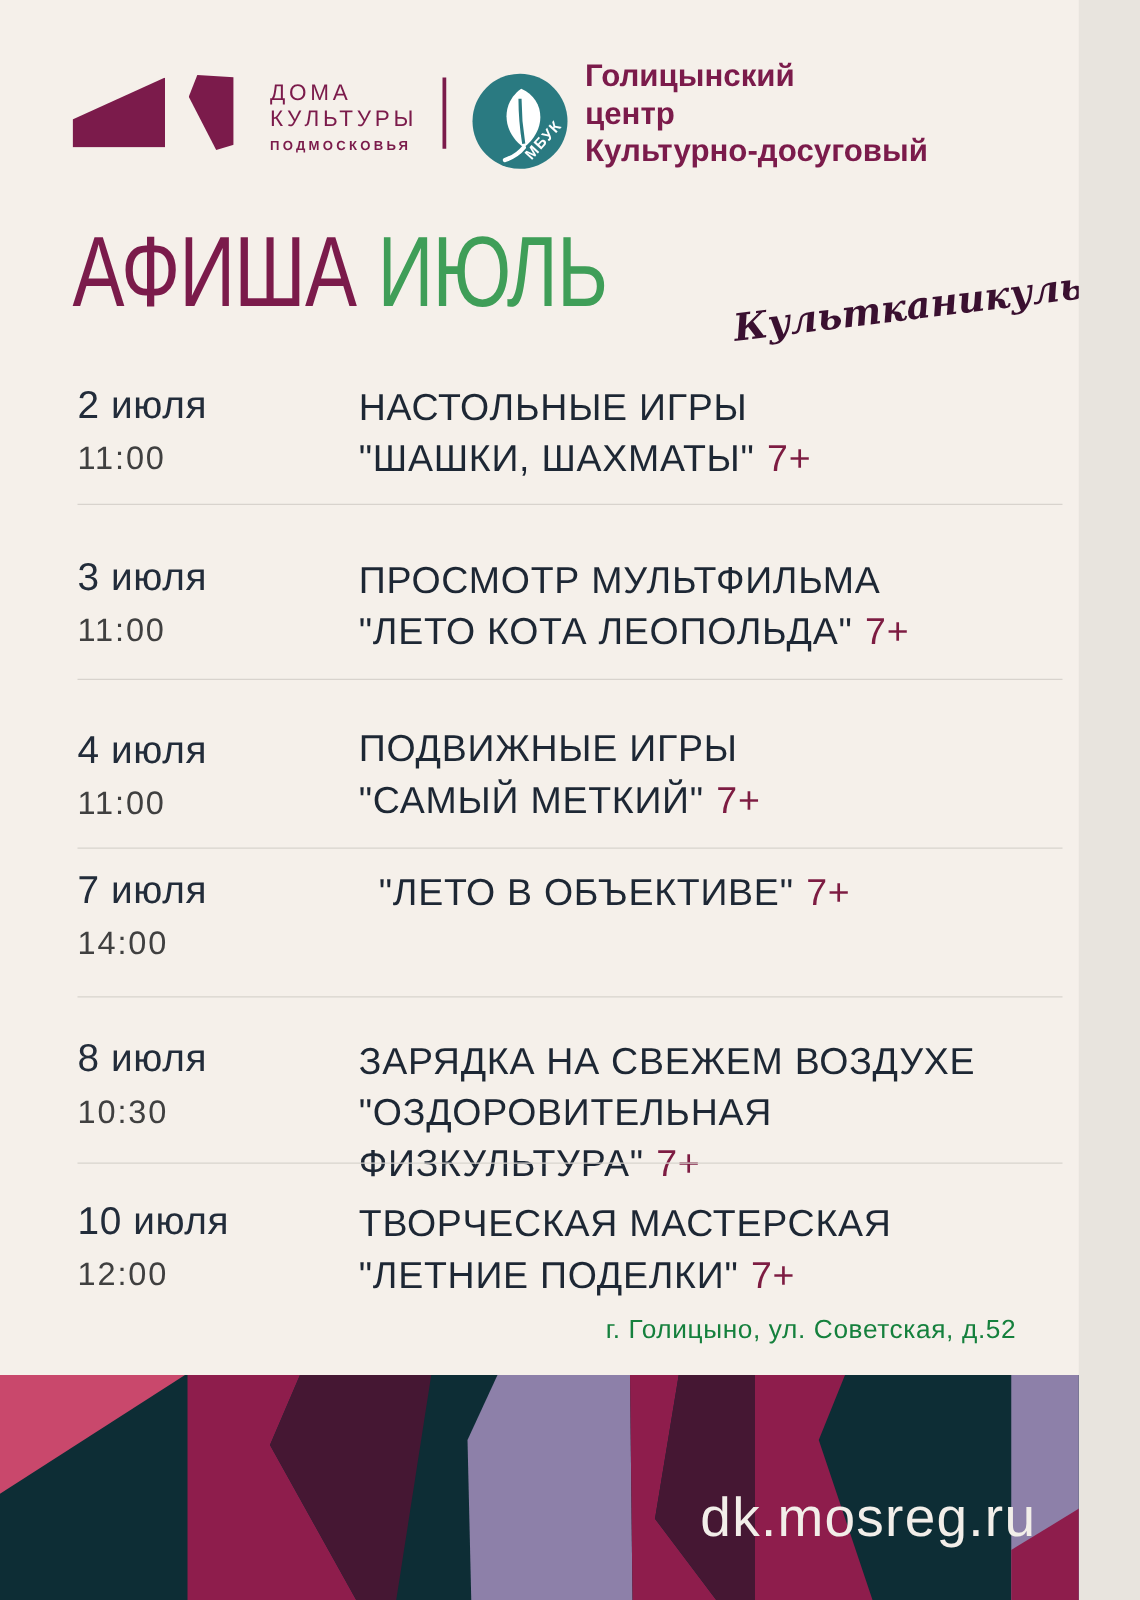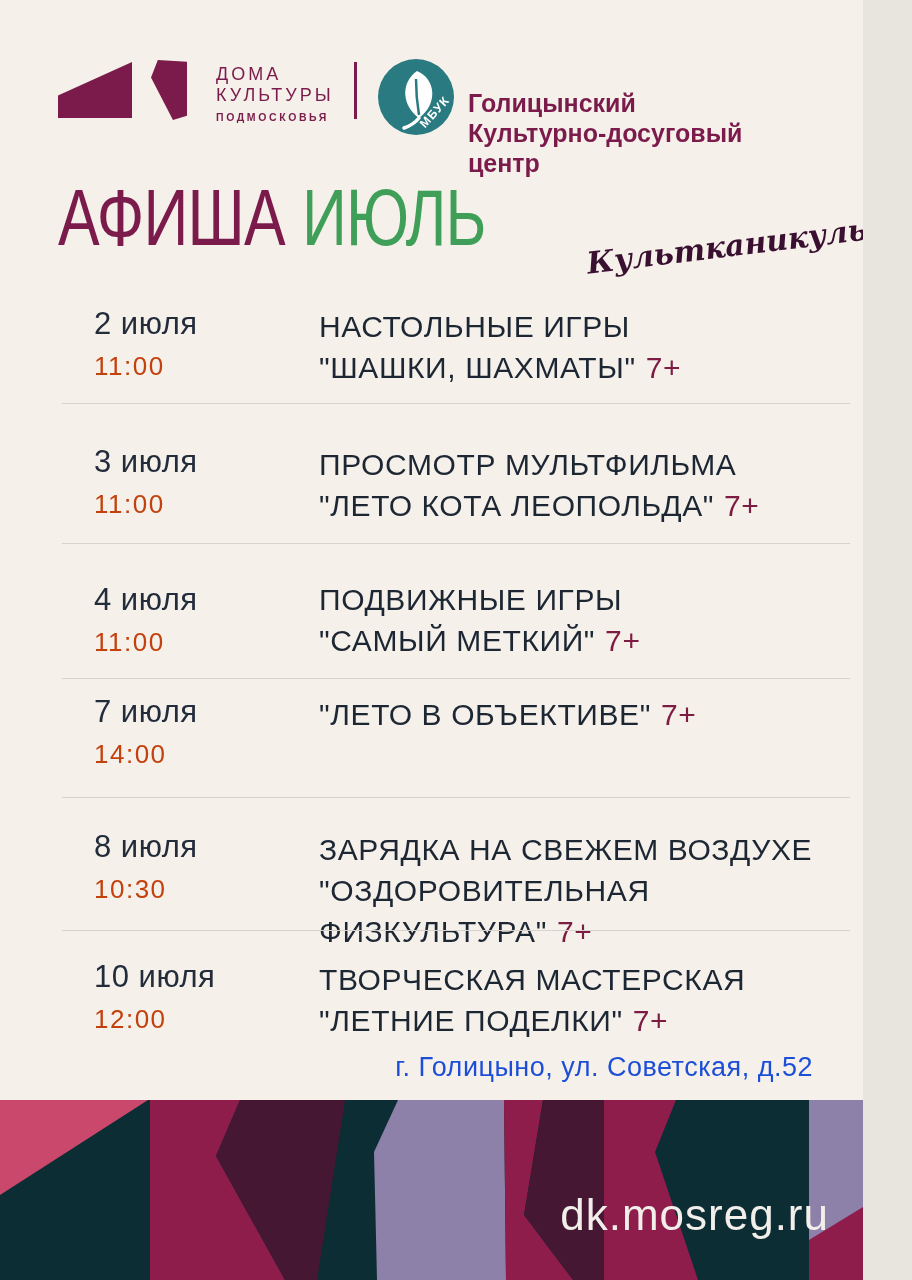--- a/index.html
+++ b/index.html
@@ -15,38 +15,38 @@
   .logo-shape2{position:absolute;left:151px;top:60px;width:36px;height:60px;background:#7b1b4b;
     clip-path:polygon(19% 0,100% 3%,100% 93%,61% 100%,0 29%);}
   .logo-text{position:absolute;left:216px;top:64px;color:#7b1b4b;}
   .logo-text .big{font-size:18px;font-weight:500;letter-spacing:3px;line-height:21px;}
   .logo-text .small{font-size:10.5px;font-weight:700;letter-spacing:2.6px;margin-top:5px;}
   .header-vline{position:absolute;left:354px;top:62px;width:3px;height:57px;background:#7b1b4b;}
   .mbuk{position:absolute;left:378px;top:59px;width:76px;height:76px;border-radius:50%;background:#2a7a81;}
   .mbuk svg{position:absolute;left:0;top:0;}
   .mbuk-label{position:absolute;right:1px;bottom:16px;color:#ffffff;font-size:12px;font-weight:600;
     letter-spacing:1px;transform:rotate(-48deg);}
-  .org-name{position:absolute;left:468px;top:46px;color:#7b1b4b;font-size:25px;font-weight:700;line-height:30px;margin-top:42px;}
+  .org-name{position:absolute;left:468px;top:46px;color:#7b1b4b;font-size:25px;font-weight:700;line-height:30px;}
   
   .title{position:absolute;left:58px;top:172px;margin:0;font-size:80px;font-weight:500;letter-spacing:-1px;
     transform:scaleX(0.78);transform-origin:0 0;white-space:nowrap;}
   .title .w1{color:#7b1b4b;margin-right:22px;}
   .title .w2{color:#3f9e58;}
   .script{position:absolute;left:586px;top:228px;color:#3a1030;font-family:"DejaVu Serif",serif;
     font-style:italic;font-size:30px;font-weight:600;transform:rotate(-7deg);white-space:nowrap;}
   
-  .event-row{position:absolute;left:62px;width:788px;display:flex;margin-left:32px;}
+  .event-row{position:absolute;left:62px;width:788px;display:flex;}
   .event-when{width:225px;flex:0 0 225px;}
   .event-date{font-size:31px;font-weight:500;color:#222c3a;letter-spacing:0.5px;}
-  .event-time{font-size:26px;font-weight:500;color:#c2410c;letter-spacing:1.5px;margin-top:9px;}
+  .event-time{font-size:26px;font-weight:500;color:#404040;letter-spacing:1.5px;margin-top:9px;}
   .event-what{flex:1;font-size:30px;font-weight:500;color:#1d2734;letter-spacing:0.6px;line-height:41px;}
   .event-age{color:#7d1c42;margin-left:10px;}
   .divider{position:absolute;left:62px;width:788px;height:1px;background:#d8d3cd;}
   
-  .address{position:absolute;right:50px;top:1052px;color:#1d4ed8;font-size:27px;font-weight:500;letter-spacing:0.5px;}
+  .address{position:absolute;right:50px;top:1052px;color:#15803d;font-size:21px;font-weight:500;letter-spacing:0.5px;}
   
   .footer{position:absolute;left:0;top:1100px;width:912px;height:180px;}
   .footer-url{position:absolute;right:34px;top:1190px;color:#f2eee9;font-size:44px;font-weight:500;letter-spacing:1px;}
 </style>
 </head>
 <body>
 
 <div class="poster">
 
   <div class="logo-shape1"></div>
@@ -62,22 +62,22 @@
     <svg width="76" height="76" viewBox="0 0 76 76">
       <path d="M39,12 C58,20 60,45 41,59 C24,47 22,24 39,12 Z" fill="#ffffff"></path>
       <path d="M41,59 C37,64 32,67 26,69" stroke="#ffffff" stroke-width="3.5" fill="none" stroke-linecap="round"></path>
       <path d="M38,20 C38,32 39,44 41,56" stroke="#2a7a81" stroke-width="2.5" fill="none"></path>
     </svg>
     <span class="mbuk-label">МБУК</span>
   </div>
 
   <div class="org-name">
     <div>Голицынский</div>
+    <div>центр</div>
     <div>Культурно-досуговый</div>
-    <div>центр</div>
   </div>
 
   <h1 class="title"><span class="w1">АФИША</span><span class="w2">ИЮЛЬ</span></h1>
   <div class="script">Культканикулы</div>
 
   <div class="event-row" style="top:306px;">
     <div class="event-when">
       <div class="event-date">2 июля</div>
       <div class="event-time">11:00</div>
     </div>
@@ -105,21 +105,21 @@
       <div class="event-date">4 июля</div>
       <div class="event-time">11:00</div>
     </div>
     <div class="event-what">
       <div>ПОДВИЖНЫЕ ИГРЫ</div>
       <div><span>"САМЫЙ МЕТКИЙ"</span><span class="event-age">7+</span></div>
     </div>
   </div>
   <div class="divider" style="top:678px;"></div>
 
-  <div class="event-row" style="top:694px;">
+  <div class="event-row" style="top:694px;gap:16px;">
     <div class="event-when">
       <div class="event-date">7 июля</div>
       <div class="event-time">14:00</div>
     </div>
     <div class="event-what">
       <div><span>"ЛЕТО В ОБЪЕКТИВЕ"</span><span class="event-age">7+</span></div>
     </div>
   </div>
   <div class="divider" style="top:797px;"></div>
 

